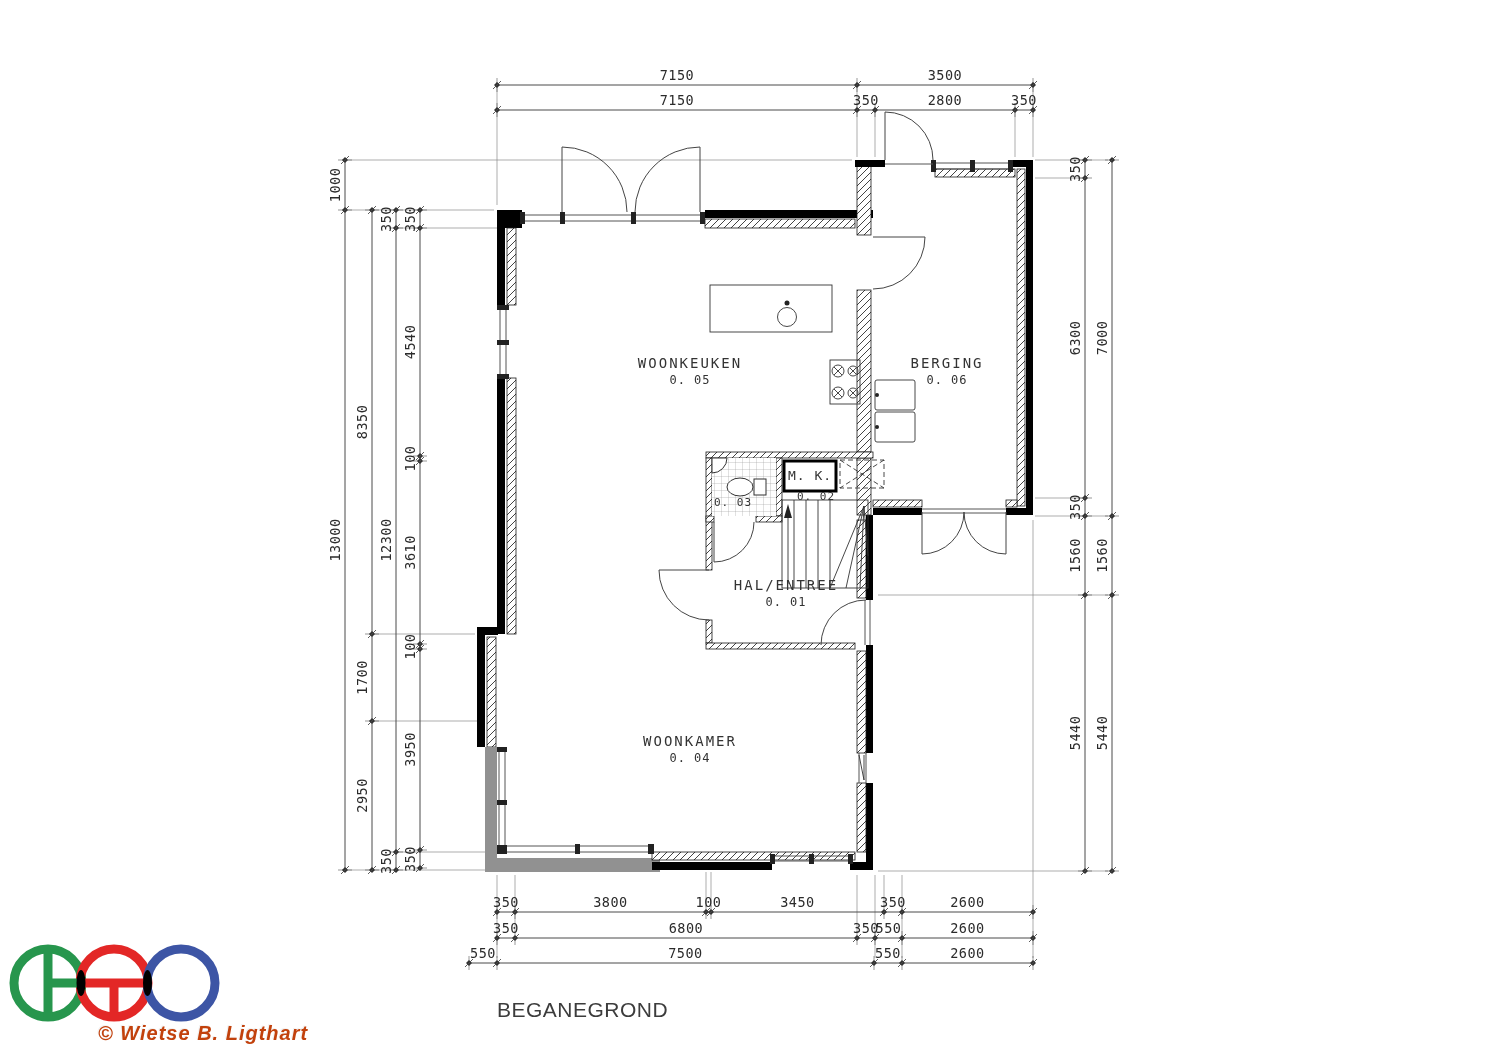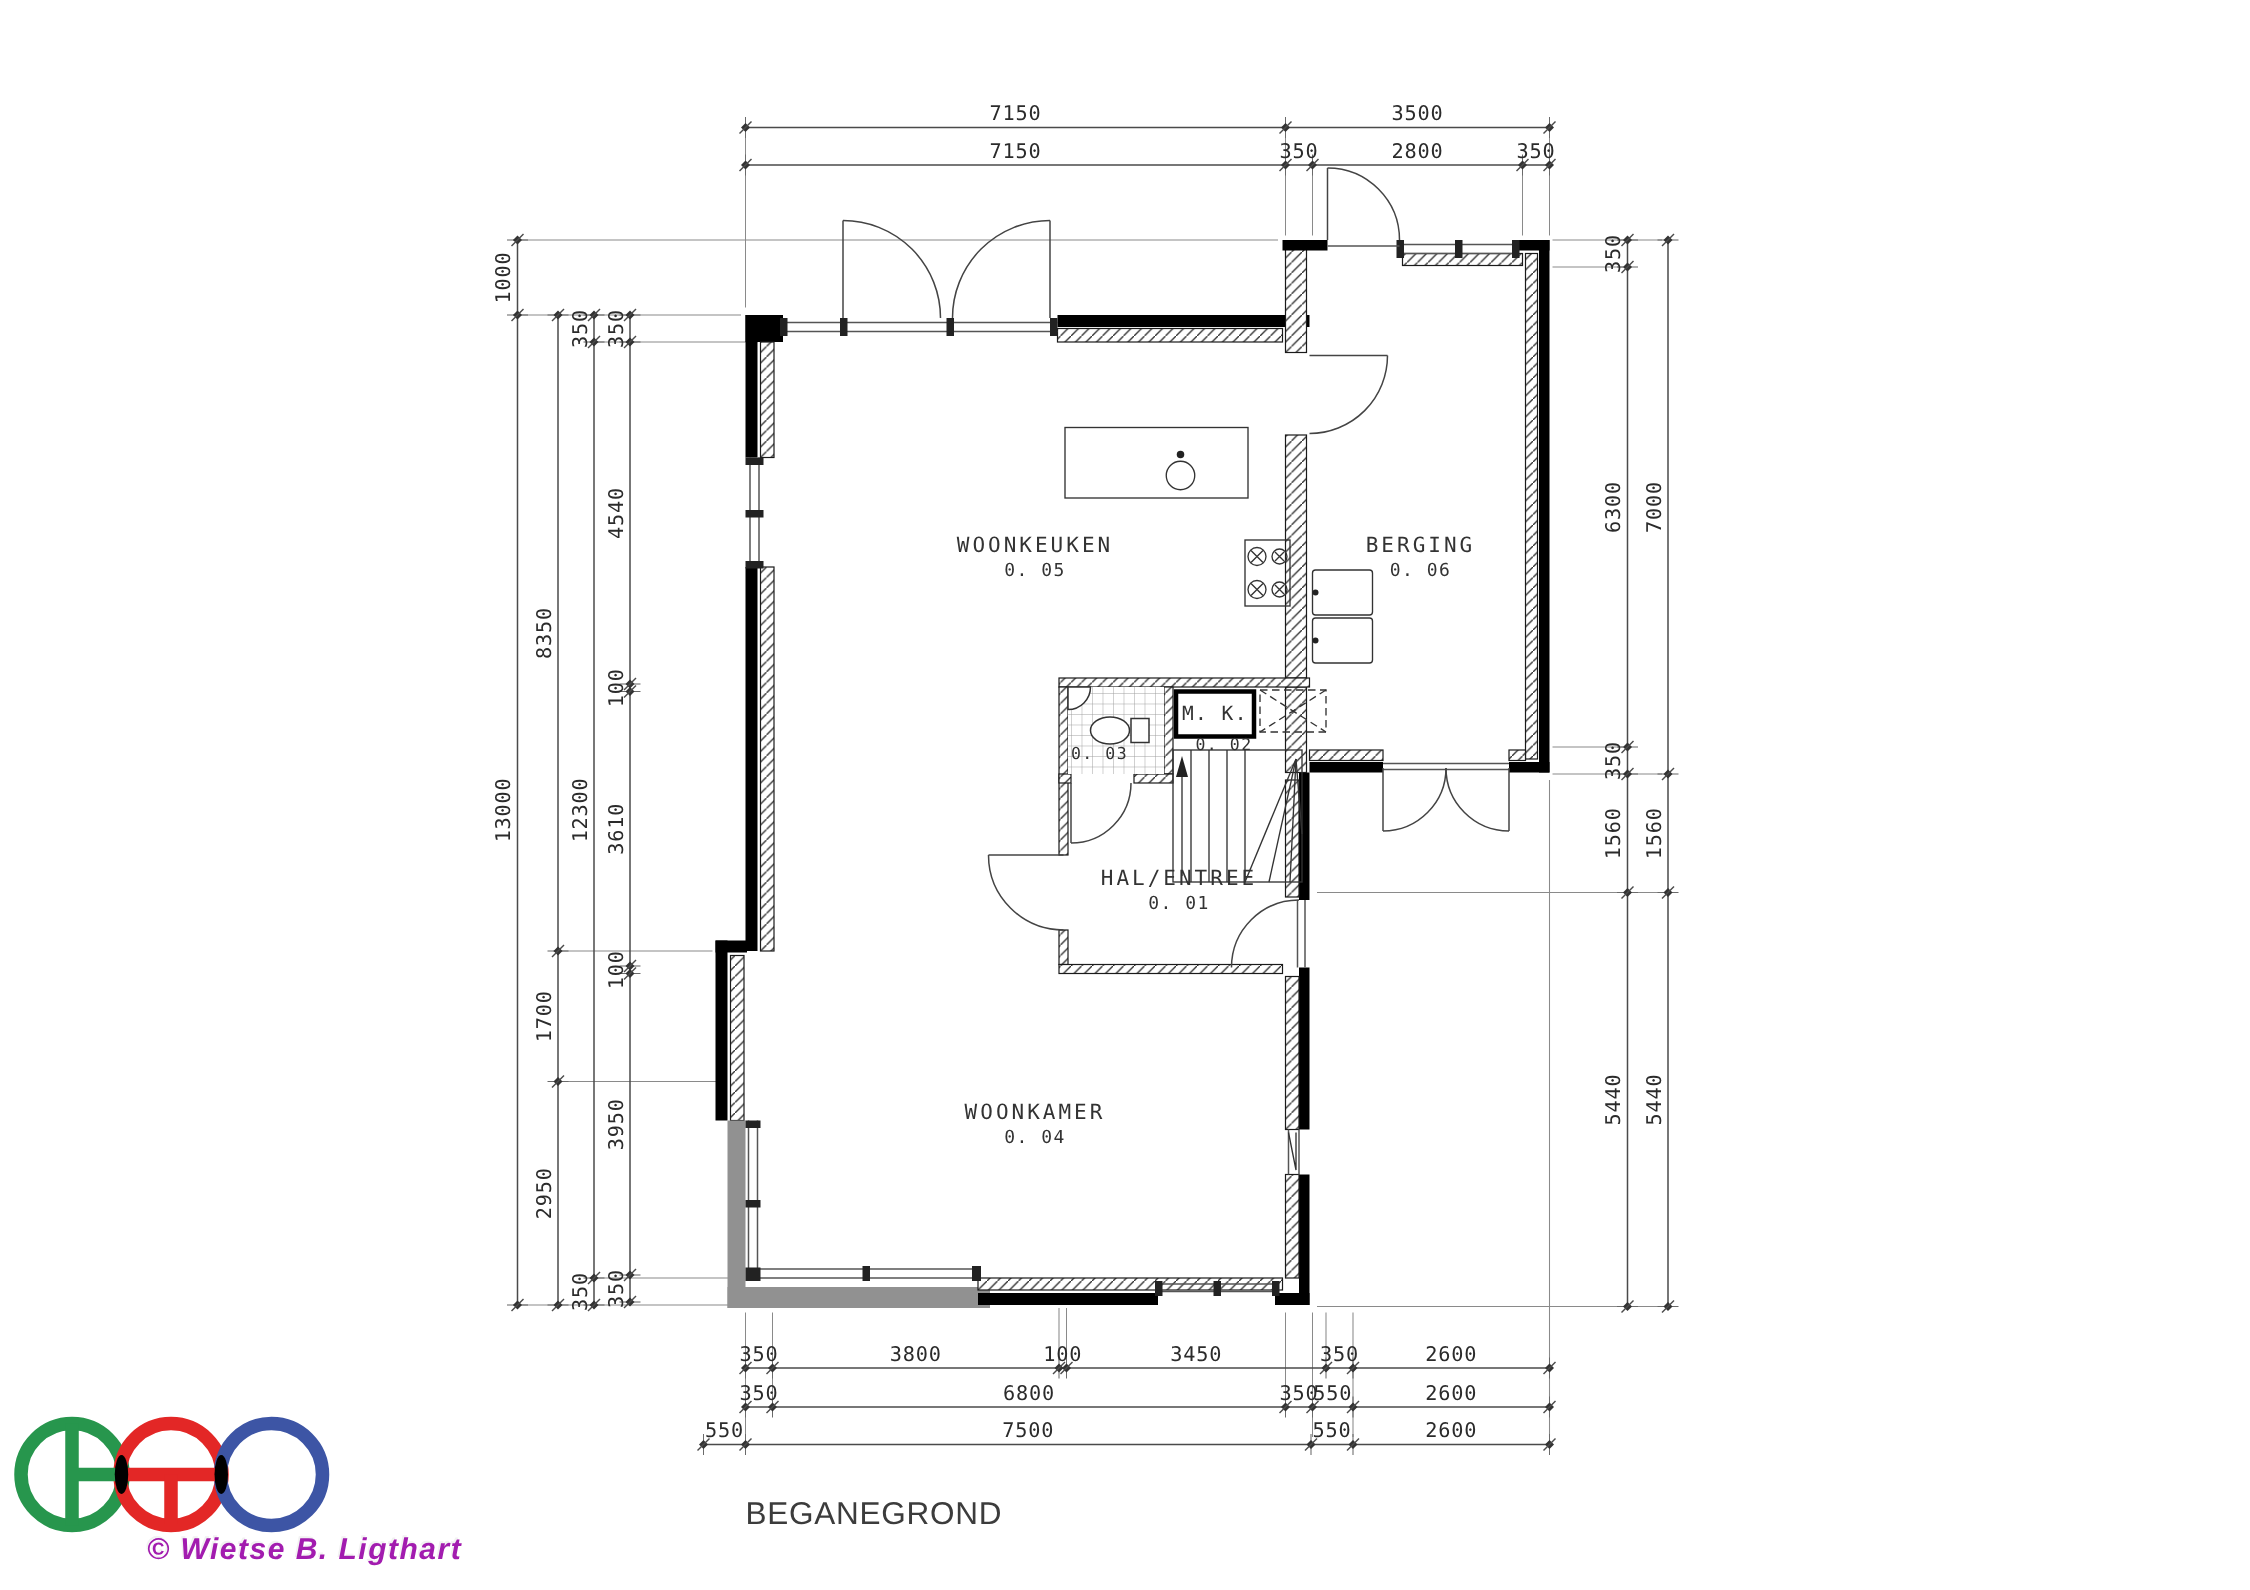--- a/index.html
+++ b/index.html
@@ -19,21 +19,21 @@
   .win{stroke:#555;stroke-width:1;fill:none}
   .mull{fill:#222}
   .door{stroke:#444;stroke-width:1;fill:none}
   .fix{stroke:#333;stroke-width:1;fill:#fff}
   .thin{stroke:#333;stroke-width:0.9;fill:none}
   .dash{stroke:#333;stroke-width:0.9;fill:none;stroke-dasharray:5 3}
   .gray{fill:#919191;stroke:none}
   #title{position:absolute;left:497px;top:998px;font:21px "Liberation Sans",sans-serif;
          color:#3c3c3c;letter-spacing:0.5px;}
   #copyright{position:absolute;left:98px;top:1022px;font:italic bold 20px "Liberation Sans",sans-serif;
-         color:#a21caf;letter-spacing:1px;
+         color:#c2410c;letter-spacing:1px;
          text-shadow:1px 1px 0 #fff,-1px -1px 0 #f2f2f2,1px -1px 0 #fff,-1px 1px 0 #fff;}
 </style>
 </head>
 <body>
 
 <div id="stage">
 
 <svg id="plan" width="1500" height="1060" viewBox="0 0 1500 1060">
   <defs>
     <pattern id="hatchp" width="7" height="7" patternUnits="userSpaceOnUse">

